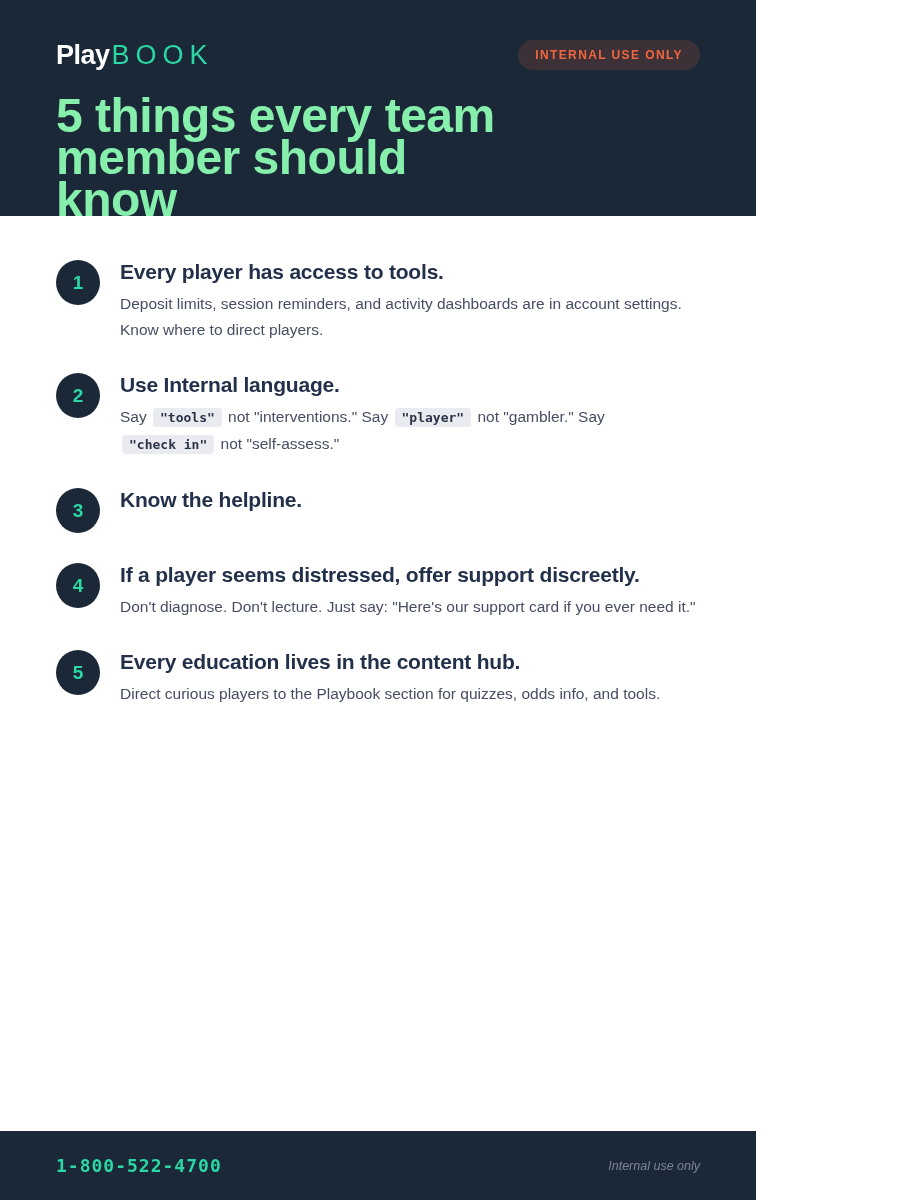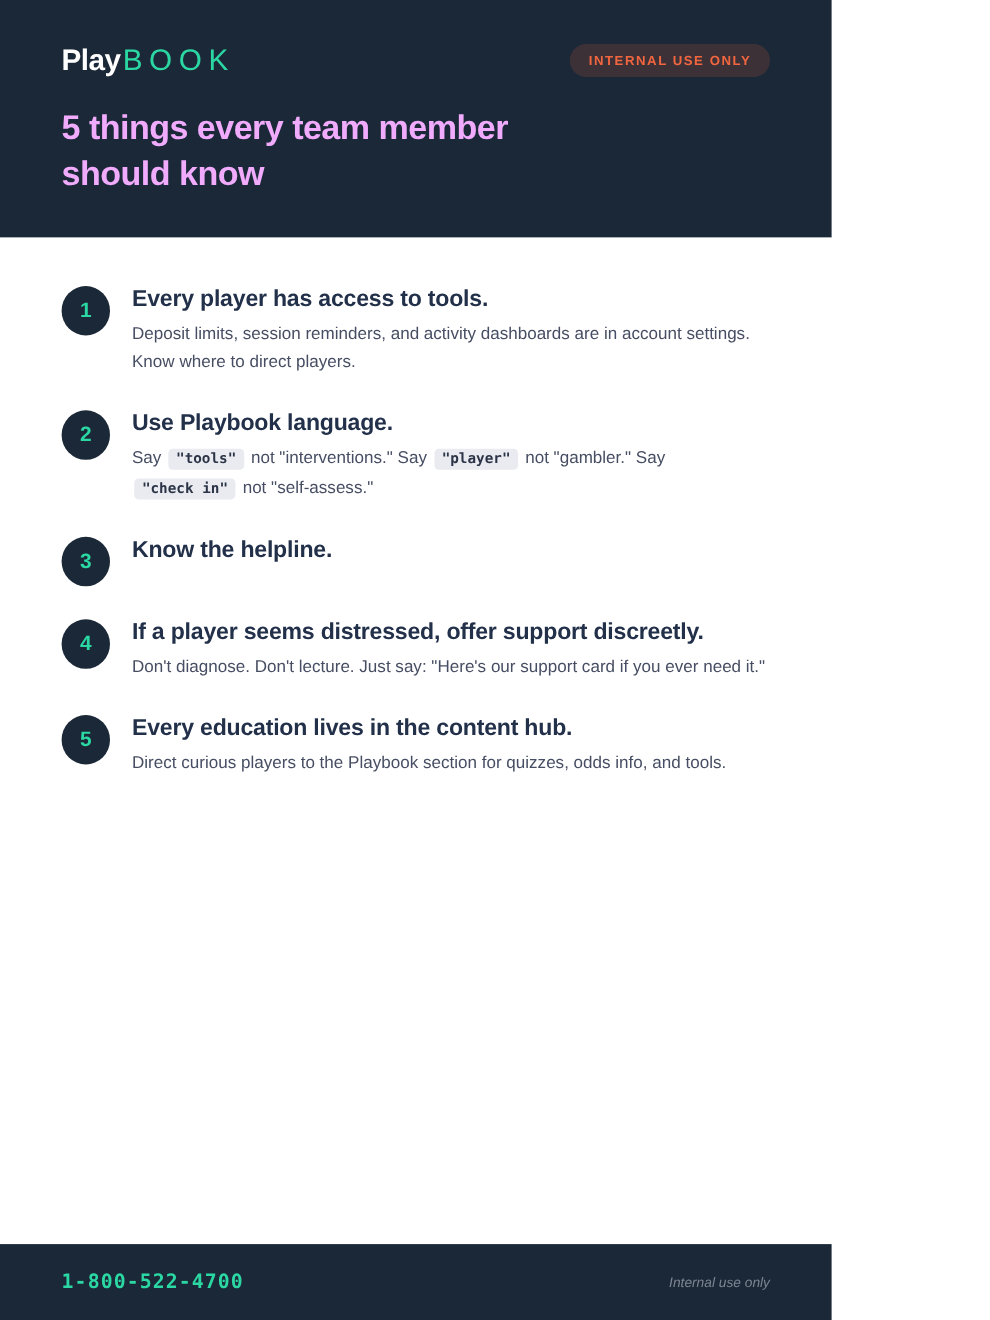--- a/index.html
+++ b/index.html
@@ -28,22 +28,22 @@
     background: rgba(242, 102, 63, 0.16);
     color: #f2663f;
     font-size: 12px; font-weight: 700;
     letter-spacing: 1.4px;
     padding: 8px 17px;
     border-radius: 999px;
     white-space: nowrap;
   }
   .page-title {
     margin-top: 25px;
-    color: #f0abfc;
-    font-size: 31px; font-weight: 800;
+    color: #86efac;
+    font-size: 48px; font-weight: 800;
     line-height: 42px;
     letter-spacing: -0.5px;
     max-width: 450px;
   }
 
   
   .main {
     background: #ffffff;
     flex: 1 1 auto;
     padding: 42px 56px 0 56px;
@@ -142,21 +142,21 @@
     <div class="item-text">
       <div class="item-heading">Every player has access to tools.</div>
       <div class="item-body"><span>Deposit limits, session reminders, and activity dashboards are in account settings. Know where to direct players.</span></div>
     </div>
   </div>
         <div class="item">
     <div class="item-circle">
       <span class="item-number">2</span>
     </div>
     <div class="item-text">
-      <div class="item-heading">Use Playbook language.</div>
+      <div class="item-heading">Use Internal language.</div>
       <div class="item-body"><span>Say </span><span class="chip">"tools"</span><span> not "interventions." Say </span><span class="chip">"player"</span><span> not "gambler." Say </span><span class="chip">"check in"</span><span> not "self-assess."</span></div>
     </div>
   </div>
         <div class="item">
     <div class="item-circle">
       <span class="item-number">3</span>
     </div>
     <div class="item-text">
       <div class="item-heading">Know the helpline.</div>
     </div>

